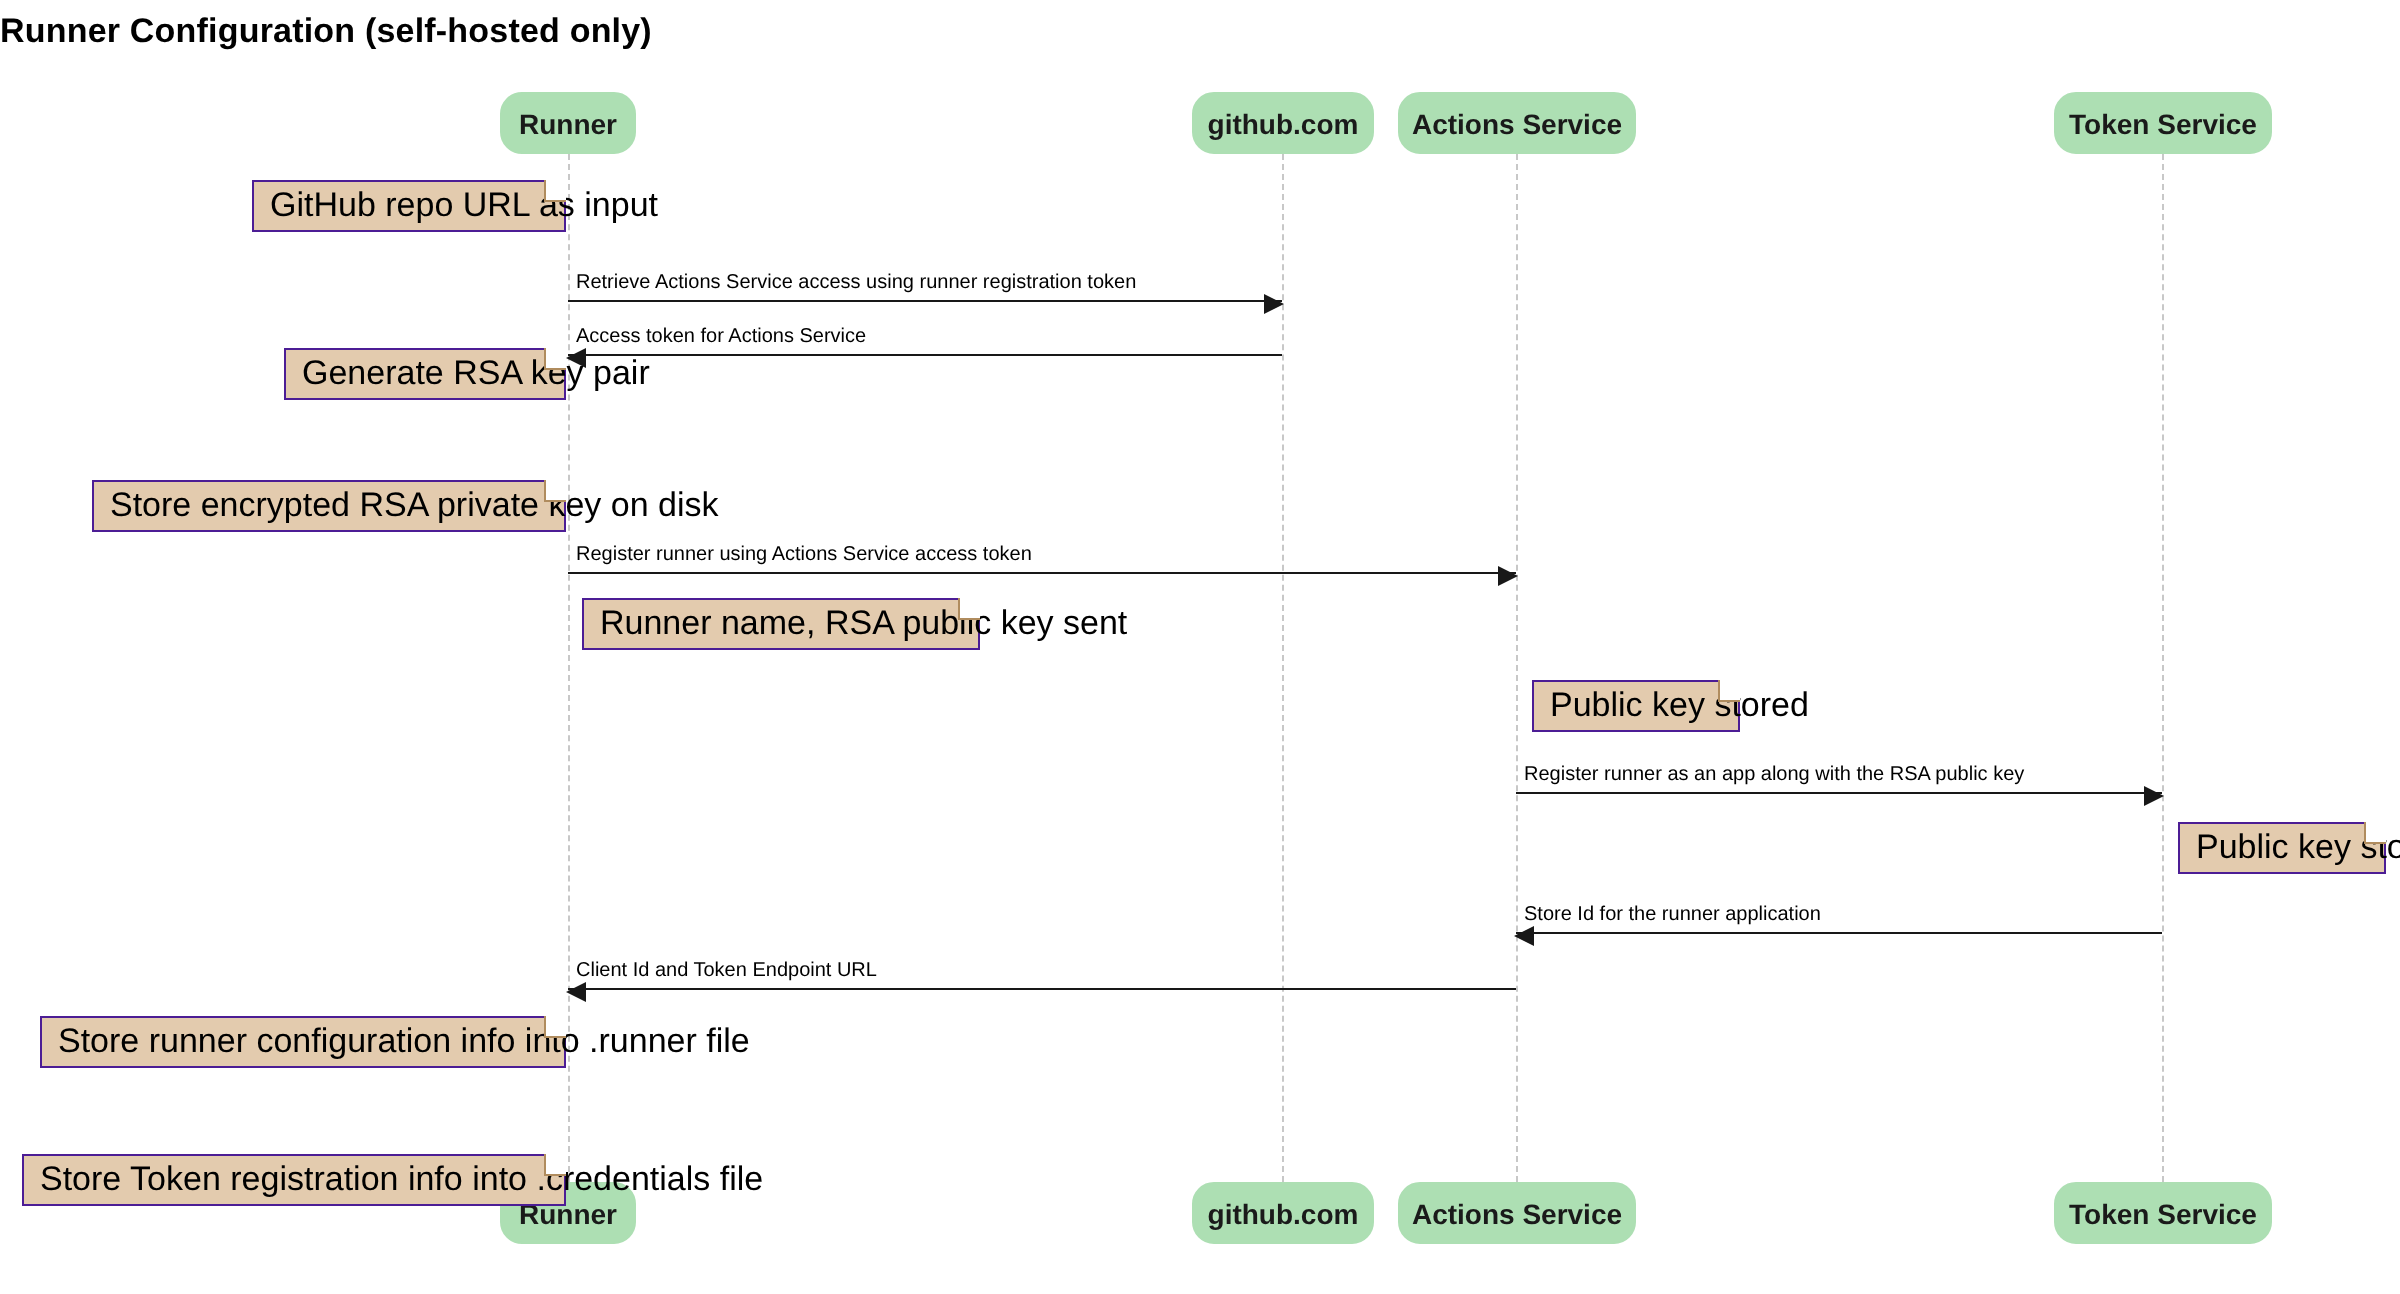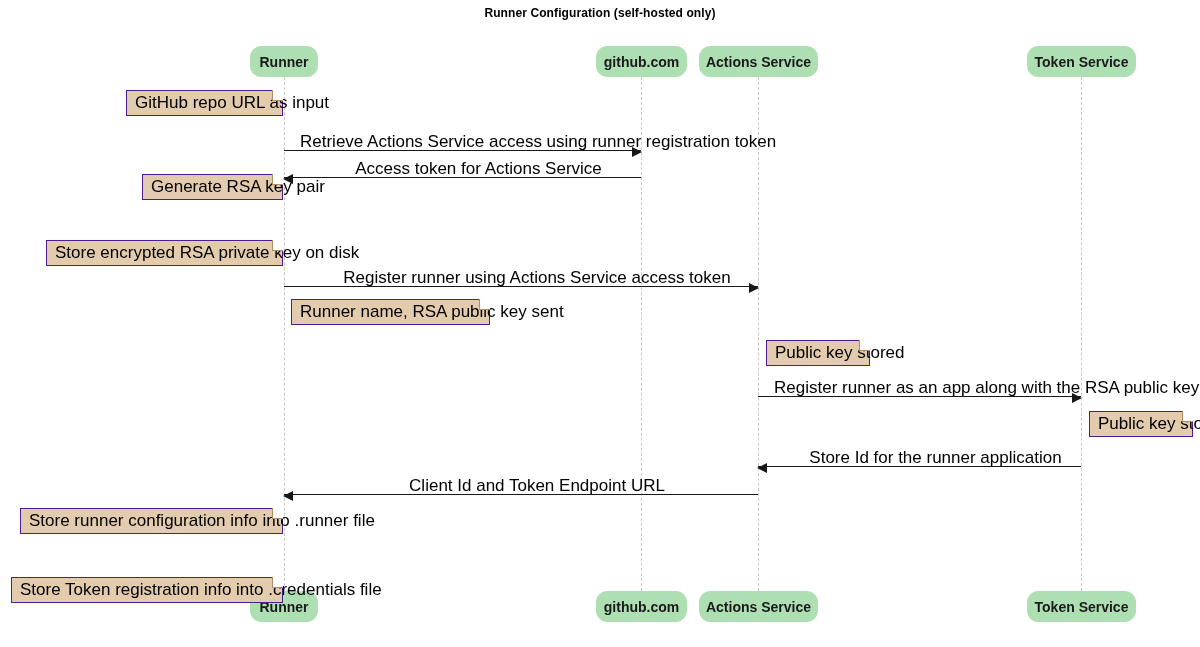--- a/index.html
+++ b/index.html
@@ -18,22 +18,22 @@
     overflow: hidden;
     background: #ffffff;
   }
 
   
   .diagram-title {
     position: absolute;
     left: 0;
     top: 6px;
     width: 1200px;
-    text-align: center;
-    font-size: 12px;
+    text-align: left;
+    font-size: 17px;
     font-weight: bold;
     letter-spacing: 0.1px;
     color: #000;
   }
 
   
   .lifeline {
     position: absolute;
     width: 0;
     border-left: 1px dashed #c8c8c8;
@@ -76,24 +76,24 @@
   }
   .arrowhead.left {
     left: -1px;
     border-top: 5px solid transparent;
     border-bottom: 5px solid transparent;
     border-right: 10px solid #181818;
   }
   .message-label {
     position: absolute;
     bottom: 3px;
-    left: 16px;
+    left: 4px;
     width: 100%;
-    text-align: center;
-    font-size: 17px;
+    text-align: left;
+    font-size: 10px;
     color: #000;
     white-space: nowrap;
     line-height: 13px;
   }
 
   
   .note {
     position: absolute;
     background: #E3CBAE;
     border: 1px solid #4c1d95;

